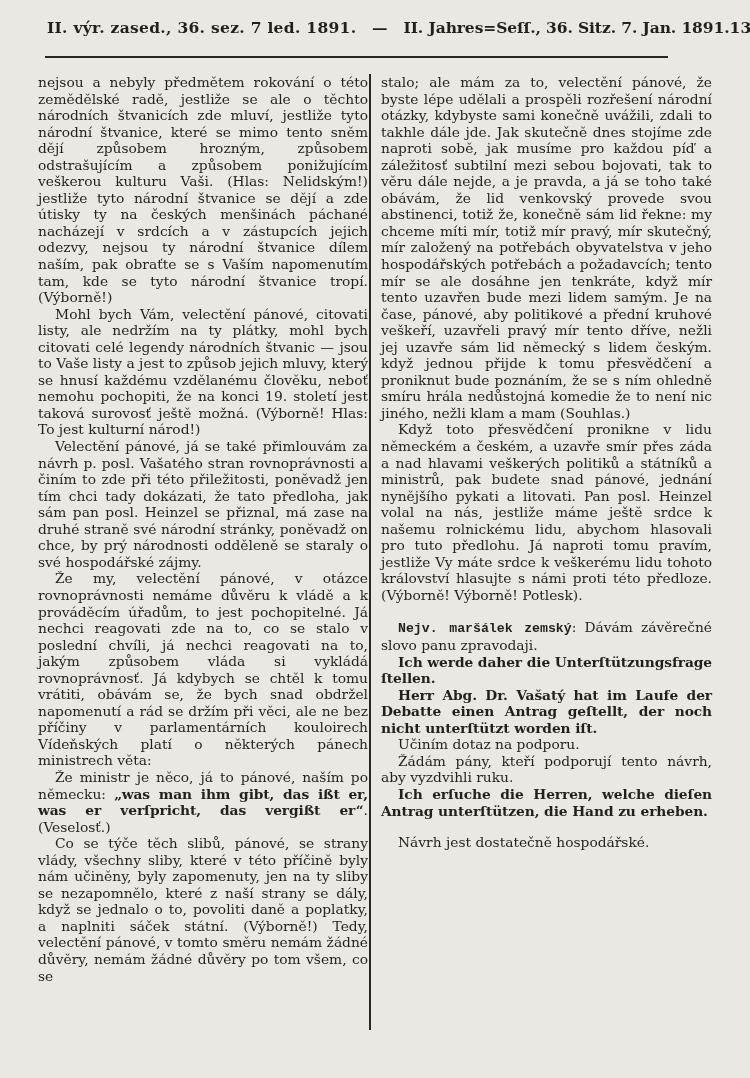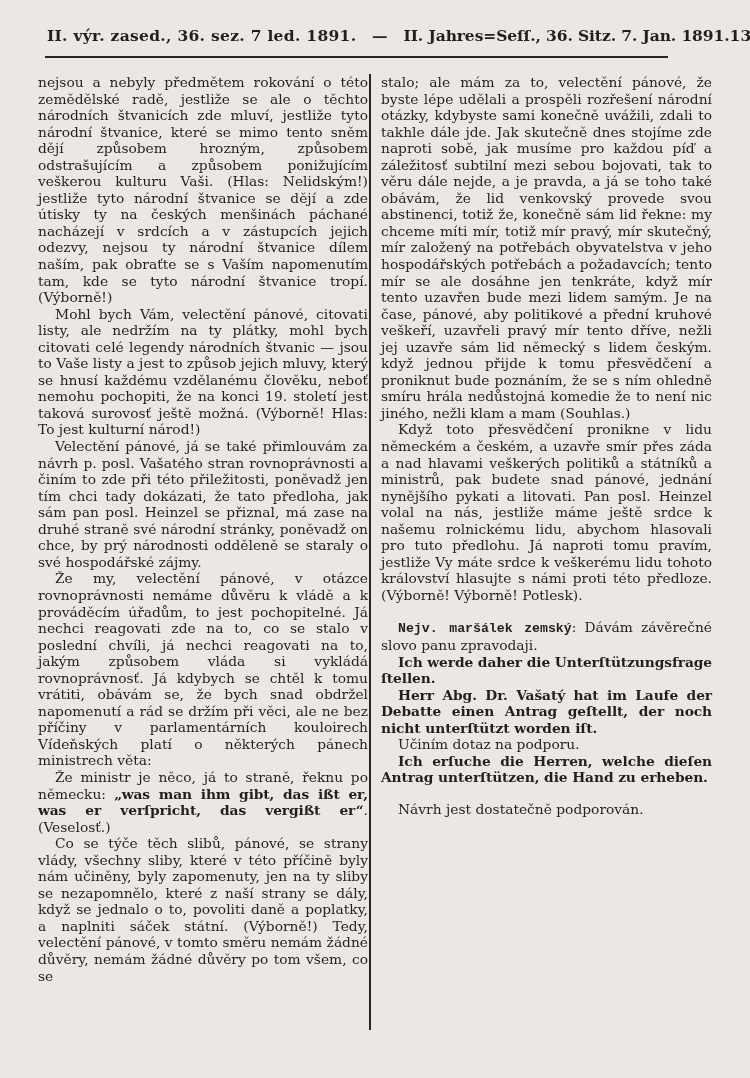--- a/index.html
+++ b/index.html
@@ -8,21 +8,21 @@
     background: #ebe8e3;
     overflow: hidden;
     position: relative;
     font-family: "DejaVu Serif", serif;
     color: #241f1a;
   }
   .page { position: absolute; inset: 0; }
 
   
   .header {
-    position: absolute; top: 26px; left: 47px; width: 698px;
+    position: absolute; top: 18px; left: 47px; width: 698px;
     display: flex; justify-content: space-between; align-items: baseline;
     font-weight: bold; font-size: 15.5px; white-space: nowrap;
     letter-spacing: 0.3px;
   }
   .header .sep { margin: 0 10px; }
   .header-rule {
     position: absolute; top: 56px; left: 45px; width: 623px;
     border-top: 2px solid #2a2520;
   }
 
@@ -67,27 +67,28 @@
   </div>
   <div class="header-rule"></div>
 
   <div class="col-divider"></div>
 
   <div class="col col-left" id="col-left">
       <p class="para"><span>nejsou a nebyly předmětem rokování o této zemědělské radě, jestliže se ale o těchto národních štvanicích zde mluví, jestliže tyto národní štvanice, které se mimo tento sněm dějí způsobem hrozným, způsobem odstrašujícím a způsobem ponižujícím veškerou kulturu Vaši. (Hlas: Nelidským!) jestliže tyto národní štvanice se dějí a zde útisky ty na českých menšinách páchané nacházejí v srdcích a v zástupcích jejich odezvy, nejsou ty národní štvanice dílem naším, pak obraťte se s Vaším napomenutím tam, kde se tyto národní štvanice tropí. (Výborně!)</span></p>
       <p class="para indent"><span>Mohl bych Vám, velectění pánové, citovati listy, ale nedržím na ty plátky, mohl bych citovati celé legendy národních štvanic — jsou to Vaše listy a jest to způsob jejich mluvy, který se hnusí každému vzdělanému člověku, neboť nemohu pochopiti, že na konci 19. století jest taková surovosť ještě možná. (Výborně! Hlas: To jest kulturní národ!)</span></p>
       <p class="para indent"><span>Velectění pánové, já se také přimlouvám za návrh p. posl. Vašatého stran rovnoprávnosti a činím to zde při této přiležitosti, poněvadž jen tím chci tady dokázati, že tato předloha, jak sám pan posl. Heinzel se přiznal, má zase na druhé straně své národní stránky, poněvadž on chce, by prý národnosti odděleně se staraly o své hospodářské zájmy.</span></p>
       <p class="para indent"><span>Že my, velectění pánové, v otázce rovnoprávnosti nemáme důvěru k vládě a k prováděcím úřadům, to jest pochopitelné. Já nechci reagovati zde na to, co se stalo v poslední chvíli, já nechci reagovati na to, jakým způsobem vláda si vykládá rovnoprávnosť. Já kdybych se chtěl k tomu vrátiti, obávám se, že bych snad obdržel napomenutí a rád se držím při věci, ale ne bez příčiny v parlamentárních kouloirech Vídeňských platí o některých pánech ministrech věta:</span></p>
-      <p class="para indent"><span>Že ministr je něco, já to straně, řeknu po německu: </span><span class="fraktur">„was man ihm gibt, das ißt er, was er verſpricht, das vergißt er“</span><span>. (Veselosť.)</span></p>
+      <p class="para indent"><span>Že ministr je něco, já to pánové, naším po německu: </span><span class="fraktur">„was man ihm gibt, das ißt er, was er verſpricht, das vergißt er“</span><span>. (Veselosť.)</span></p>
       <p class="para indent"><span>Co se týče těch slibů, pánové, se strany vlády, všechny sliby, které v této příčině byly nám učiněny, byly zapomenuty, jen na ty sliby se nezapomnělo, které z naší strany se dály, když se jednalo o to, povoliti daně a poplatky, a naplniti sáček státní. (Výborně!) Tedy, velectění pánové, v tomto směru nemám žádné důvěry, nemám žádné důvěry po tom všem, co se</span></p>
     </div>
   <div class="col col-right" id="col-right">
       <p class="para"><span>stalo; ale mám za to, velectění pánové, že byste lépe udělali a prospěli rozřešení národní otázky, kdybyste sami konečně uvážili, zdali to takhle dále jde. Jak skutečně dnes stojíme zde naproti sobě, jak musíme pro každou píď a záležitosť subtilní mezi sebou bojovati, tak to věru dále nejde, a je pravda, a já se toho také obávám, že lid venkovský provede svou abstinenci, totiž že, konečně sám lid řekne: my chceme míti mír, totiž mír pravý, mír skutečný, mír založený na potřebách obyvatelstva v jeho hospodářských potřebách a požadavcích; tento mír se ale dosáhne jen tenkráte, když mír tento uzavřen bude mezi lidem samým. Je na čase, pánové, aby politikové a přední kruhové veškeří, uzavřeli pravý mír tento dříve, nežli jej uzavře sám lid německý s lidem českým. když jednou přijde k tomu přesvědčení a proniknut bude poznáním, že se s ním ohledně smíru hrála nedůstojná komedie že to není nic jiného, nežli klam a mam (Souhlas.)</span></p>
       <p class="para indent"><span>Když toto přesvědčení pronikne v lidu německém a českém, a uzavře smír přes záda a nad hlavami veškerých politiků a státníků a ministrů, pak budete snad pánové, jednání nynějšího pykati a litovati. Pan posl. Heinzel volal na nás, jestliže máme ještě srdce k našemu rolnickému lidu, abychom hlasovali pro tuto předlohu. Já naproti tomu pravím, jestliže Vy máte srdce k veškerému lidu tohoto království hlasujte s námi proti této předloze. (Výborně! Výborně! Potlesk).</span></p>
       <p class="para indent gap"><span class="speaker">Nejv. maršálek zemský</span><span>: Dávám závěrečné slovo panu zpravodaji.</span></p>
       <p class="para indent"><span class="fraktur">Ich werde daher die Unterſtützungsfrage ſtellen.</span></p>
       <p class="para indent"><span class="fraktur">Herr Abg. Dr. Vašatý hat im Laufe der Debatte einen Antrag geſtellt, der noch nicht unterſtützt worden iſt.</span></p>
       <p class="para indent"><span>Učiním dotaz na podporu.</span></p>
+      <p class="para indent"><span>Žádám pány, kteří podporují tento návrh, aby vyzdvihli ruku.</span></p>
       <p class="para indent"><span class="fraktur">Ich erſuche die Herren, welche dieſen Antrag unterſtützen, die Hand zu erheben.</span></p>
-      <p class="para indent gap"><span>Návrh jest dostatečně podporován.</span></p>
+      <p class="para indent gap"><span>Návrh jest dostatečně hospodářské.</span></p>
     </div>
 
 </div>
 
 </body></html>

